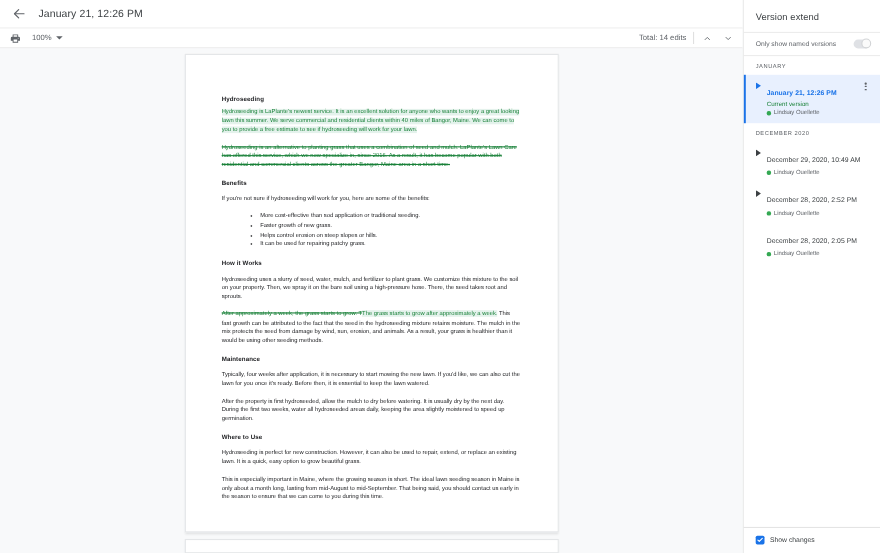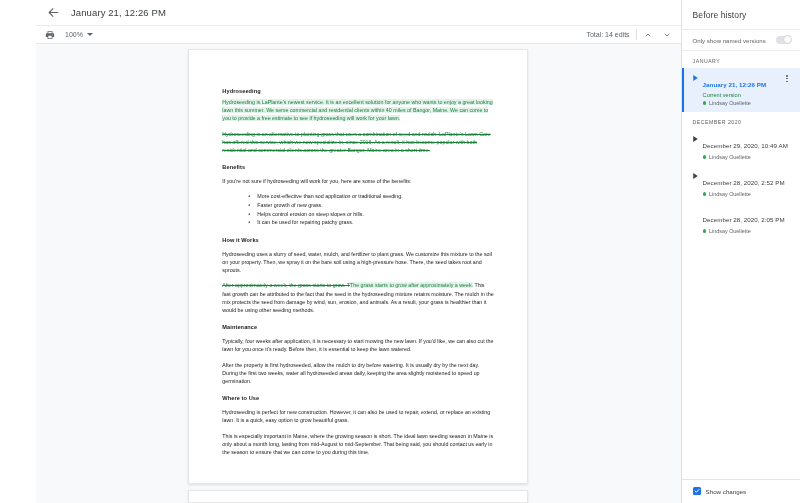--- a/index.html
+++ b/index.html
@@ -2,21 +2,21 @@
 <html><head>
 <meta charset="utf-8">
 <style>
   * { box-sizing: border-box; margin: 0; padding: 0; }
   html, body {
     width: 800px; height: 503px;
     font-family: "Liberation Sans", sans-serif;
     background: #ffffff;
     overflow: hidden;
   }
-  .app { position: relative; width: 800px; height: 503px; display: flex; padding-left: 36px; }
+  .app { position: relative; width: 800px; height: 503px; display: flex; }
 
   
   .main { width: 675px; height: 503px; display: flex; flex-direction: column;
           background: #f8f9fa; position: relative; }
 
   .topbar { height: 26px; flex: 0 0 26px; background: #fff;
             display: flex; align-items: center; padding-left: 8px;
             border-bottom: 1px solid #ebebeb; }
   .back-btn { width: 18px; height: 18px; display: flex; align-items: center;
               justify-content: center; cursor: pointer; }
@@ -198,21 +198,21 @@
         <p>Hydroseeding is perfect for new construction. However, it can also be used to repair, extend, or replace an existing lawn. It is a quick, easy option to grow beautiful grass.</p>
         <p>This is especially important in Maine, where the growing season is short. The ideal lawn seeding season in Maine is only about a month long, lasting from mid-August to mid-September. That being said, you should contact us early in the season to ensure that we can come to you during this time.</p>
       </div>
 
       <div class="page second"></div>
     </div>
   </div>
 
   <div class="panel">
 
-    <div class="panel-title">Before history</div>
+    <div class="panel-title">Version extend</div>
 
     <div class="named-row">
       <span class="named-label">Only show named versions</span>
       <span class="toggle">
         <span class="knob"></span>
       </span>
     </div>
 
     <div class="vlist">
 

